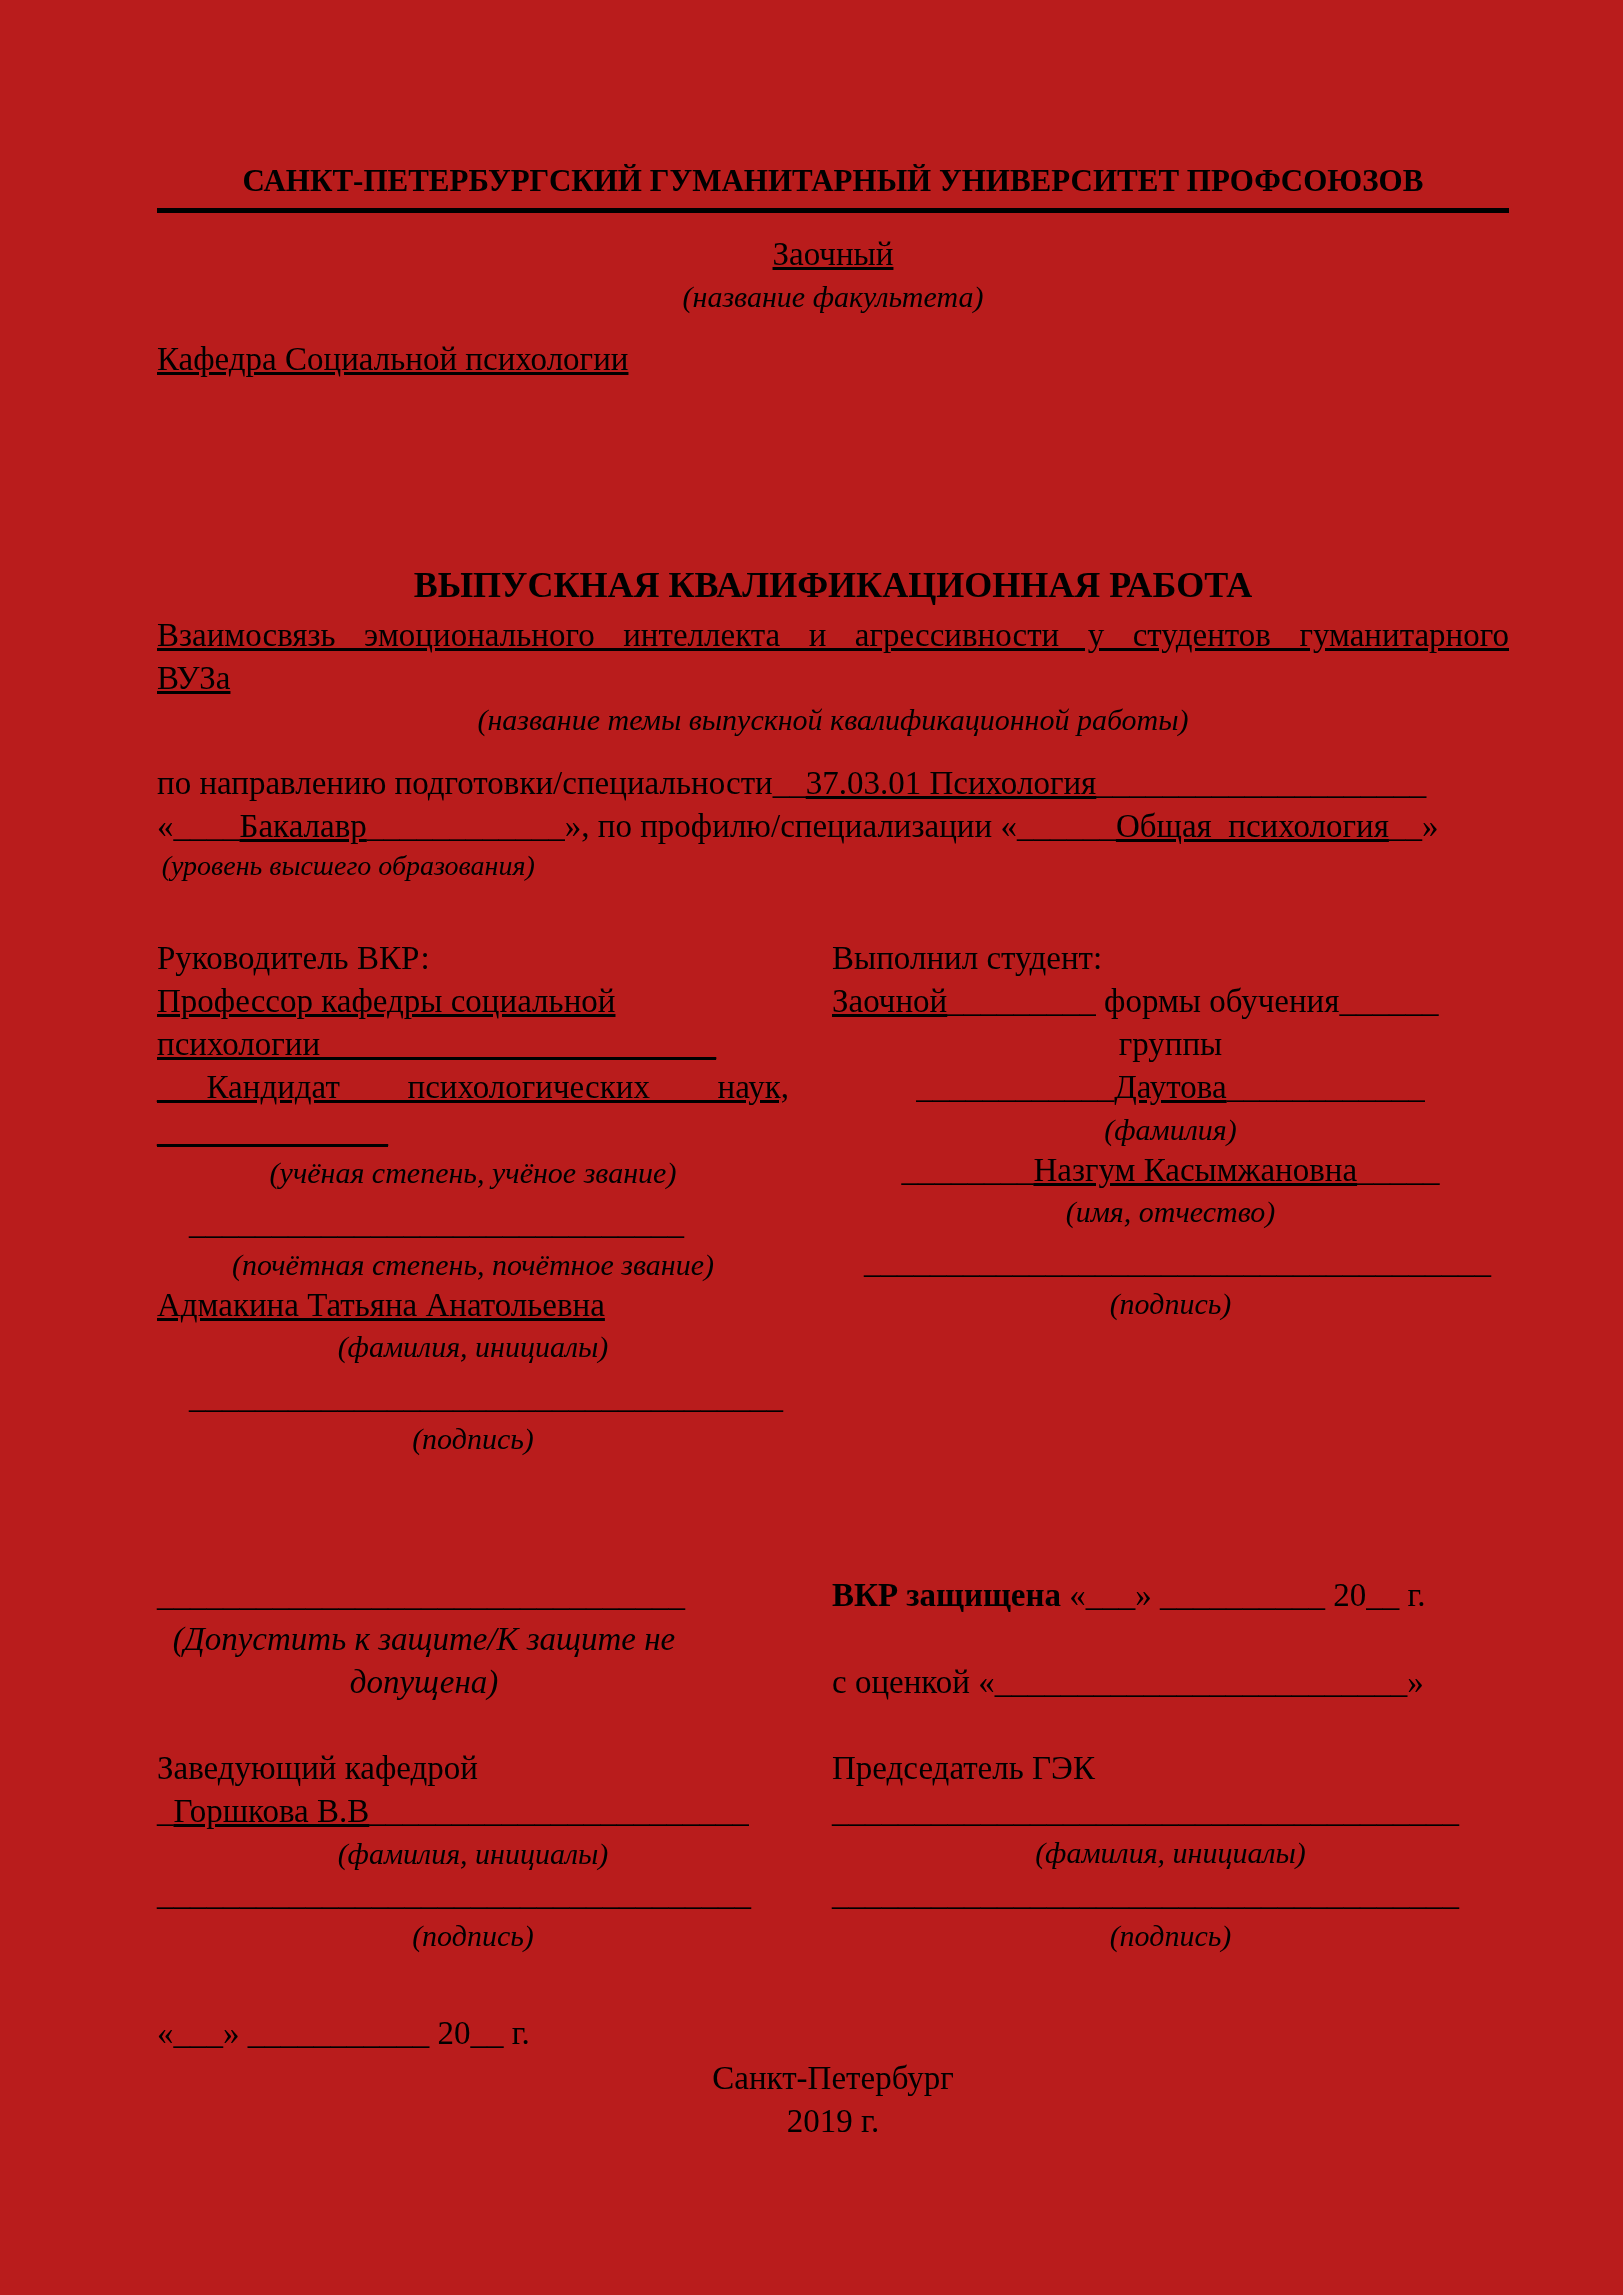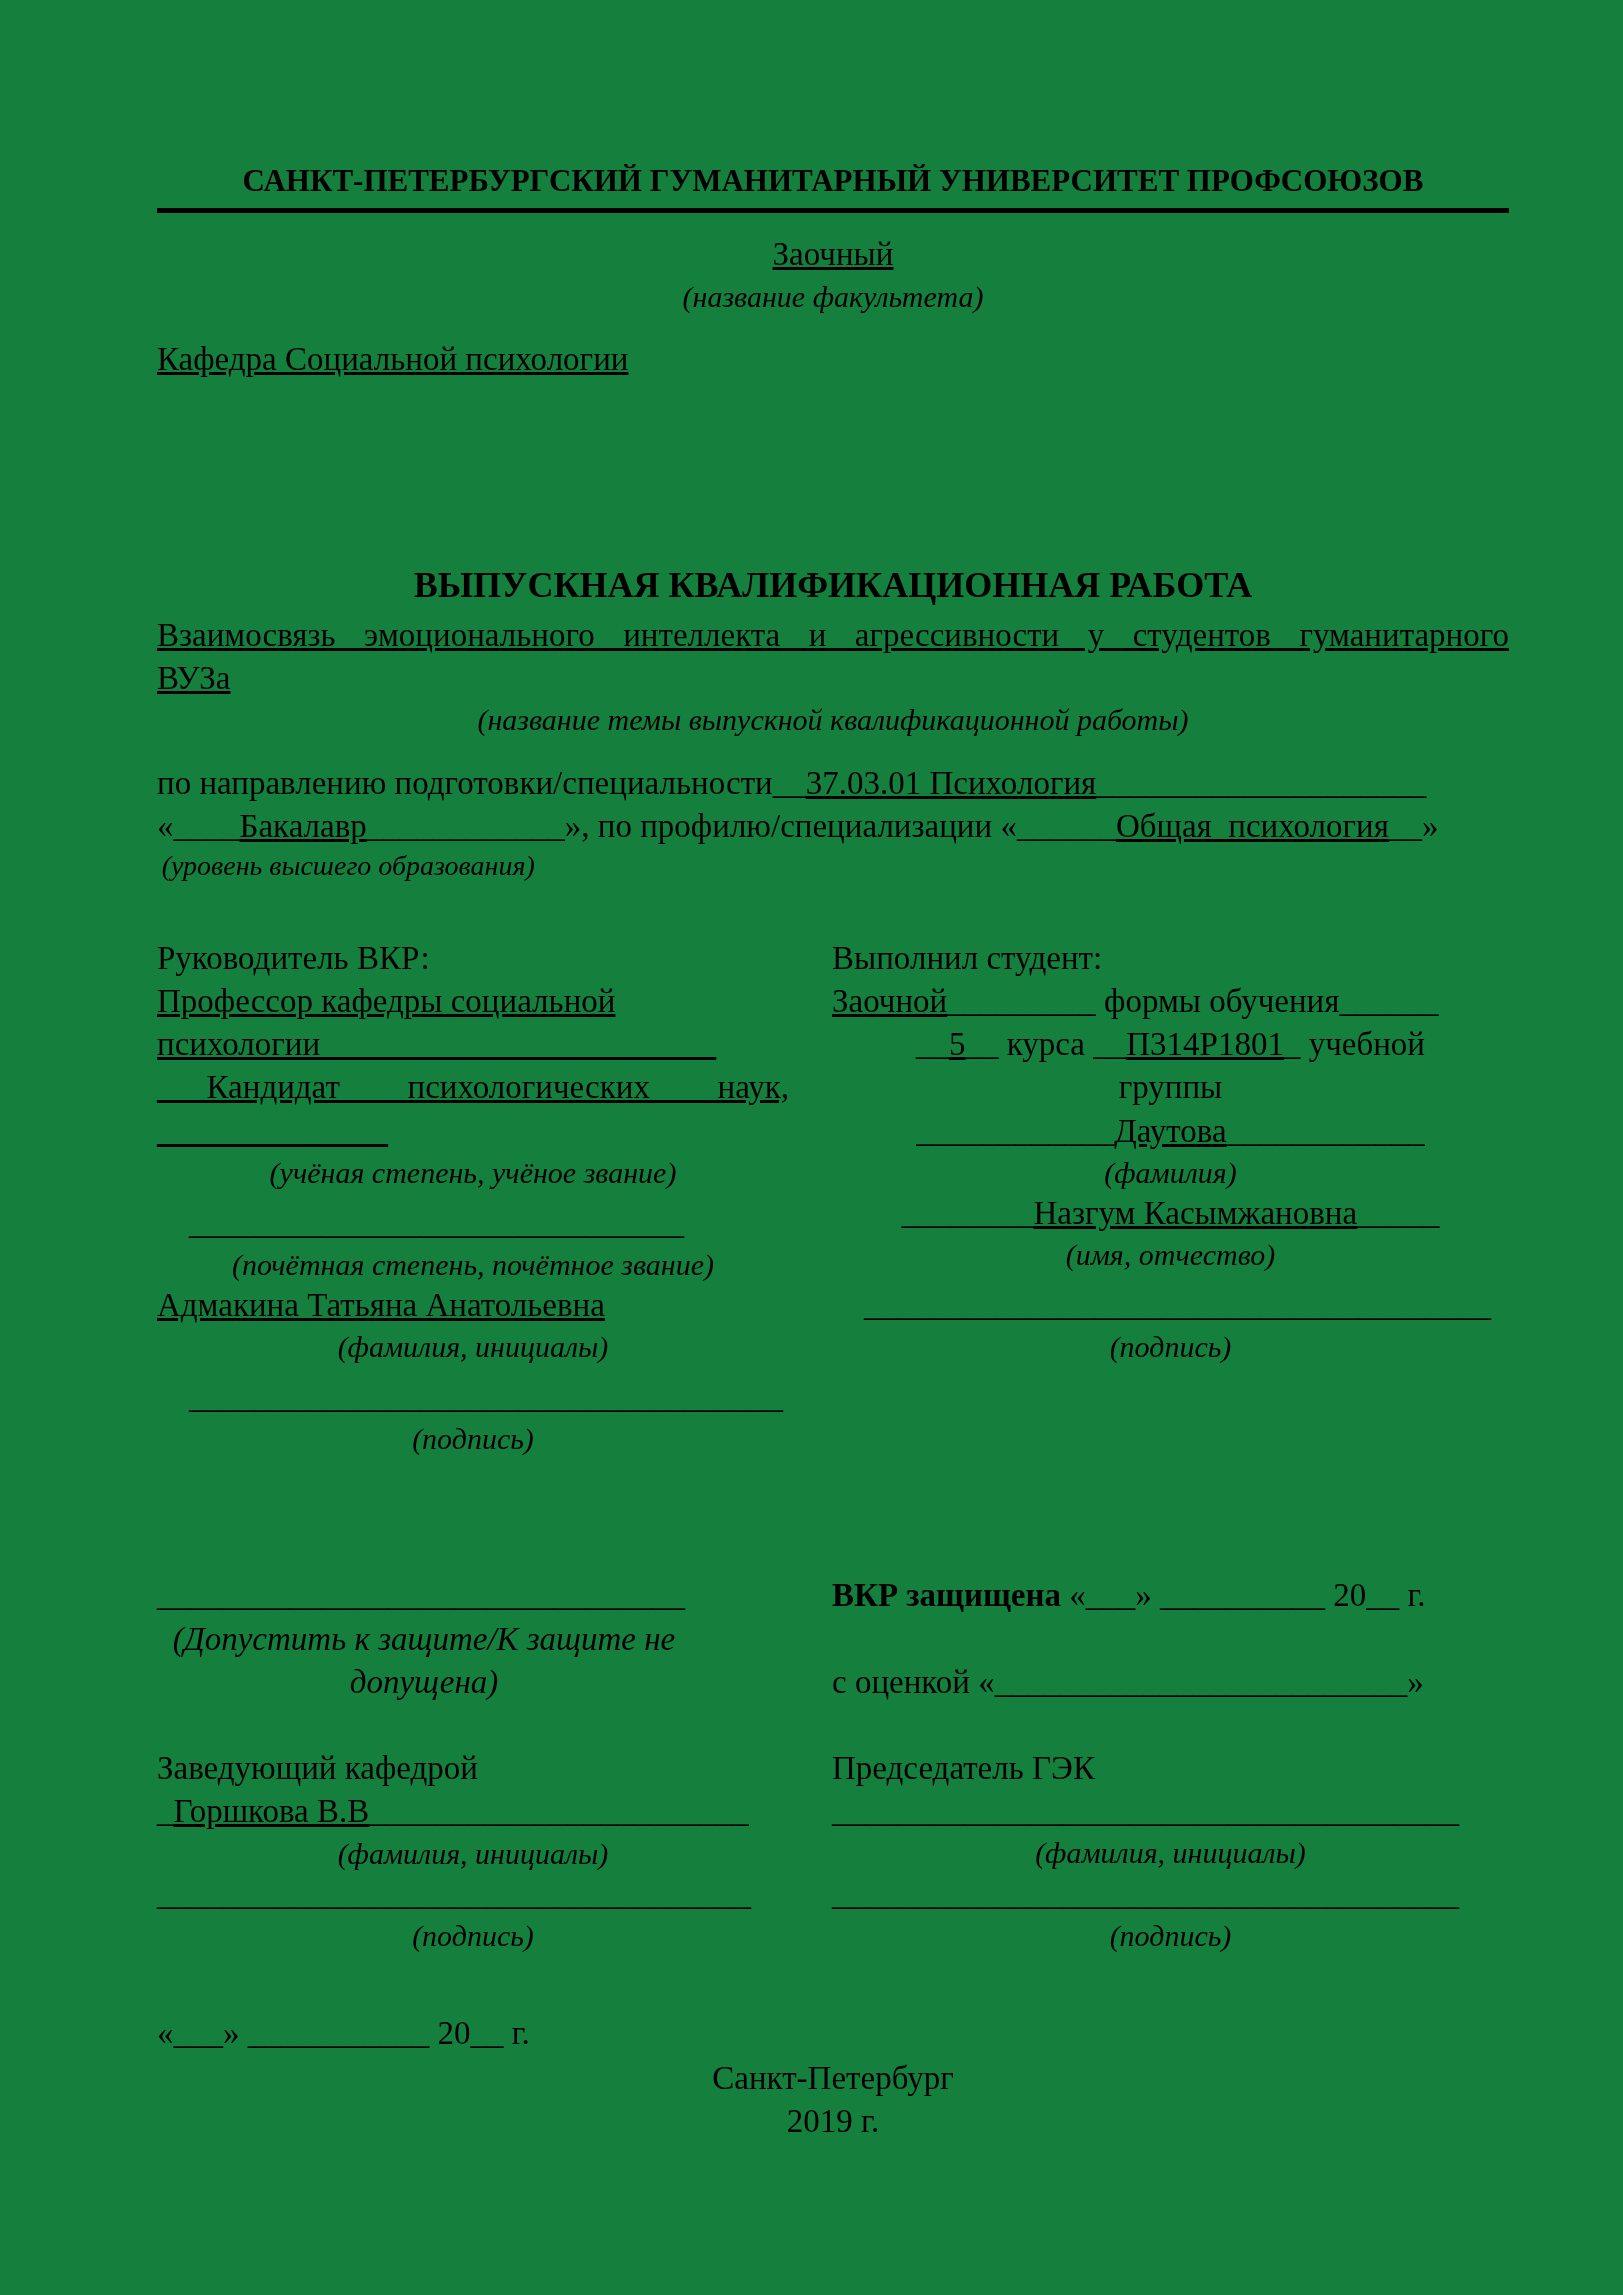--- a/index.html
+++ b/index.html
@@ -8,21 +8,21 @@
     font-family: "Liberation Serif", "DejaVu Serif", serif;
     font-size: 33px;
     line-height: 1.31;
     color: #000;
   }
   .page {
     width: 1623px;
     height: 2295px;
     padding: 161px 114px 31px 157px;
     overflow: hidden;
-    background: #15803d;
+    background: #b91c1c;
   }
   .center { text-align: center; }
   .right  { text-align: left; text-decoration: underline; }
   .bold   { font-weight: 700; }
   .ital   { font-style: italic; text-align: center; }
   .und    { text-decoration: underline; }
   .jlast  { text-align: justify; text-align-last: justify; }
   .cap    { font-size: 30px; font-style: italic; }
   .cap-sm { font-size: 28px; font-style: italic; padding-left: 4.7px; }
 
@@ -84,21 +84,20 @@
       <div class="center cap">(почётная степень, почётное звание)</div>
       <div class="und">Адмакина Татьяна Анатольевна</div>
       <div class="center cap">(фамилия, инициалы)</div>
       <div class="mt12">____________________________________</div>
       <div class="center cap">(подпись)</div>
     </div>
     <div class="col-spacer"></div>
     <div class="col-right">
       <div>Выполнил студент:</div>
       <div><span class="und">Заочной</span><span>_________ формы обучения______</span></div>
-      <div class="center"><span>__</span><span class="und">5</span><span>__ курса __</span><span class="und">П314Р1801</span><span>_ учебной</span></div>
       <div class="center">группы</div>
       <div class="center"><span>____________</span><span class="und">Даутова</span><span>____________</span></div>
       <div class="center cap">(фамилия)</div>
       <div class="center"><span>________</span><span class="und">Назгум Касымжановна</span><span>_____</span></div>
       <div class="center cap">(имя, отчество)</div>
       <div class="mt12">______________________________________</div>
       <div class="center cap">(подпись)</div>
     </div>
   </div>
 

